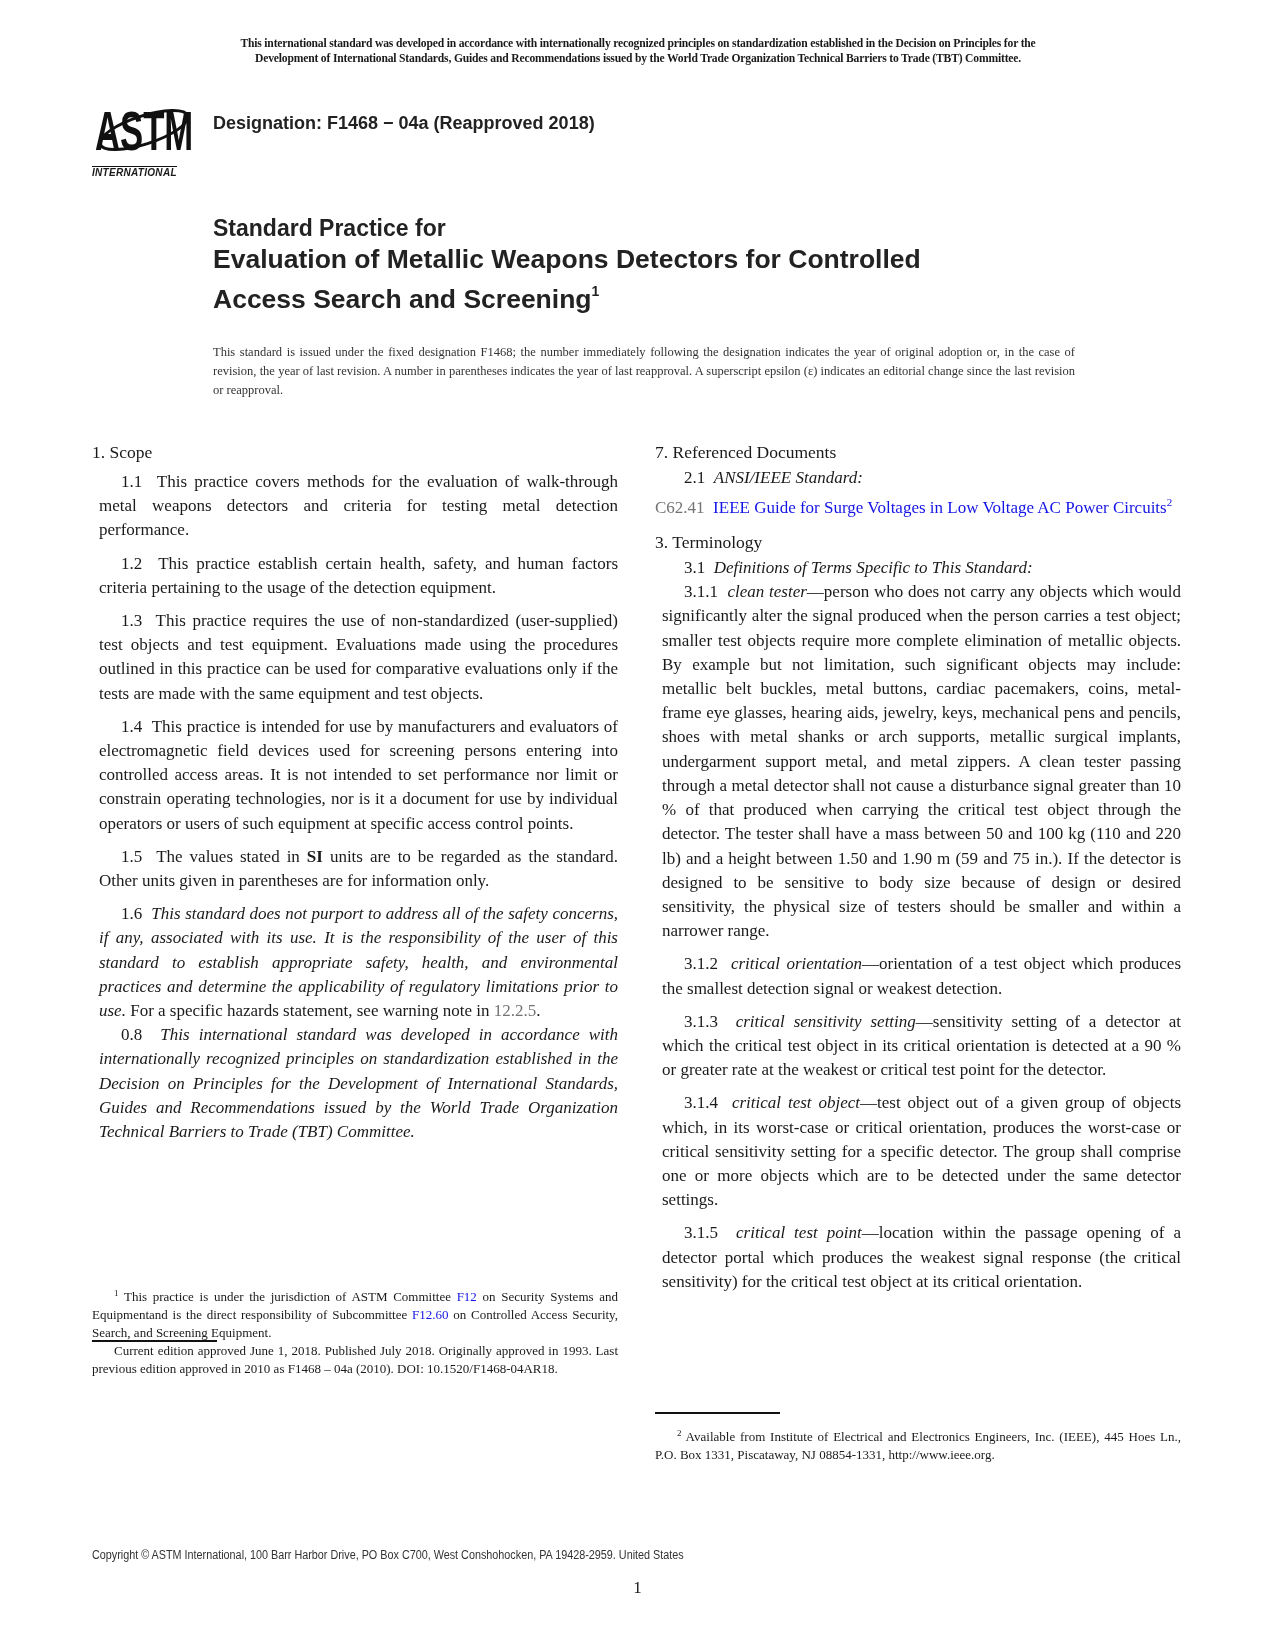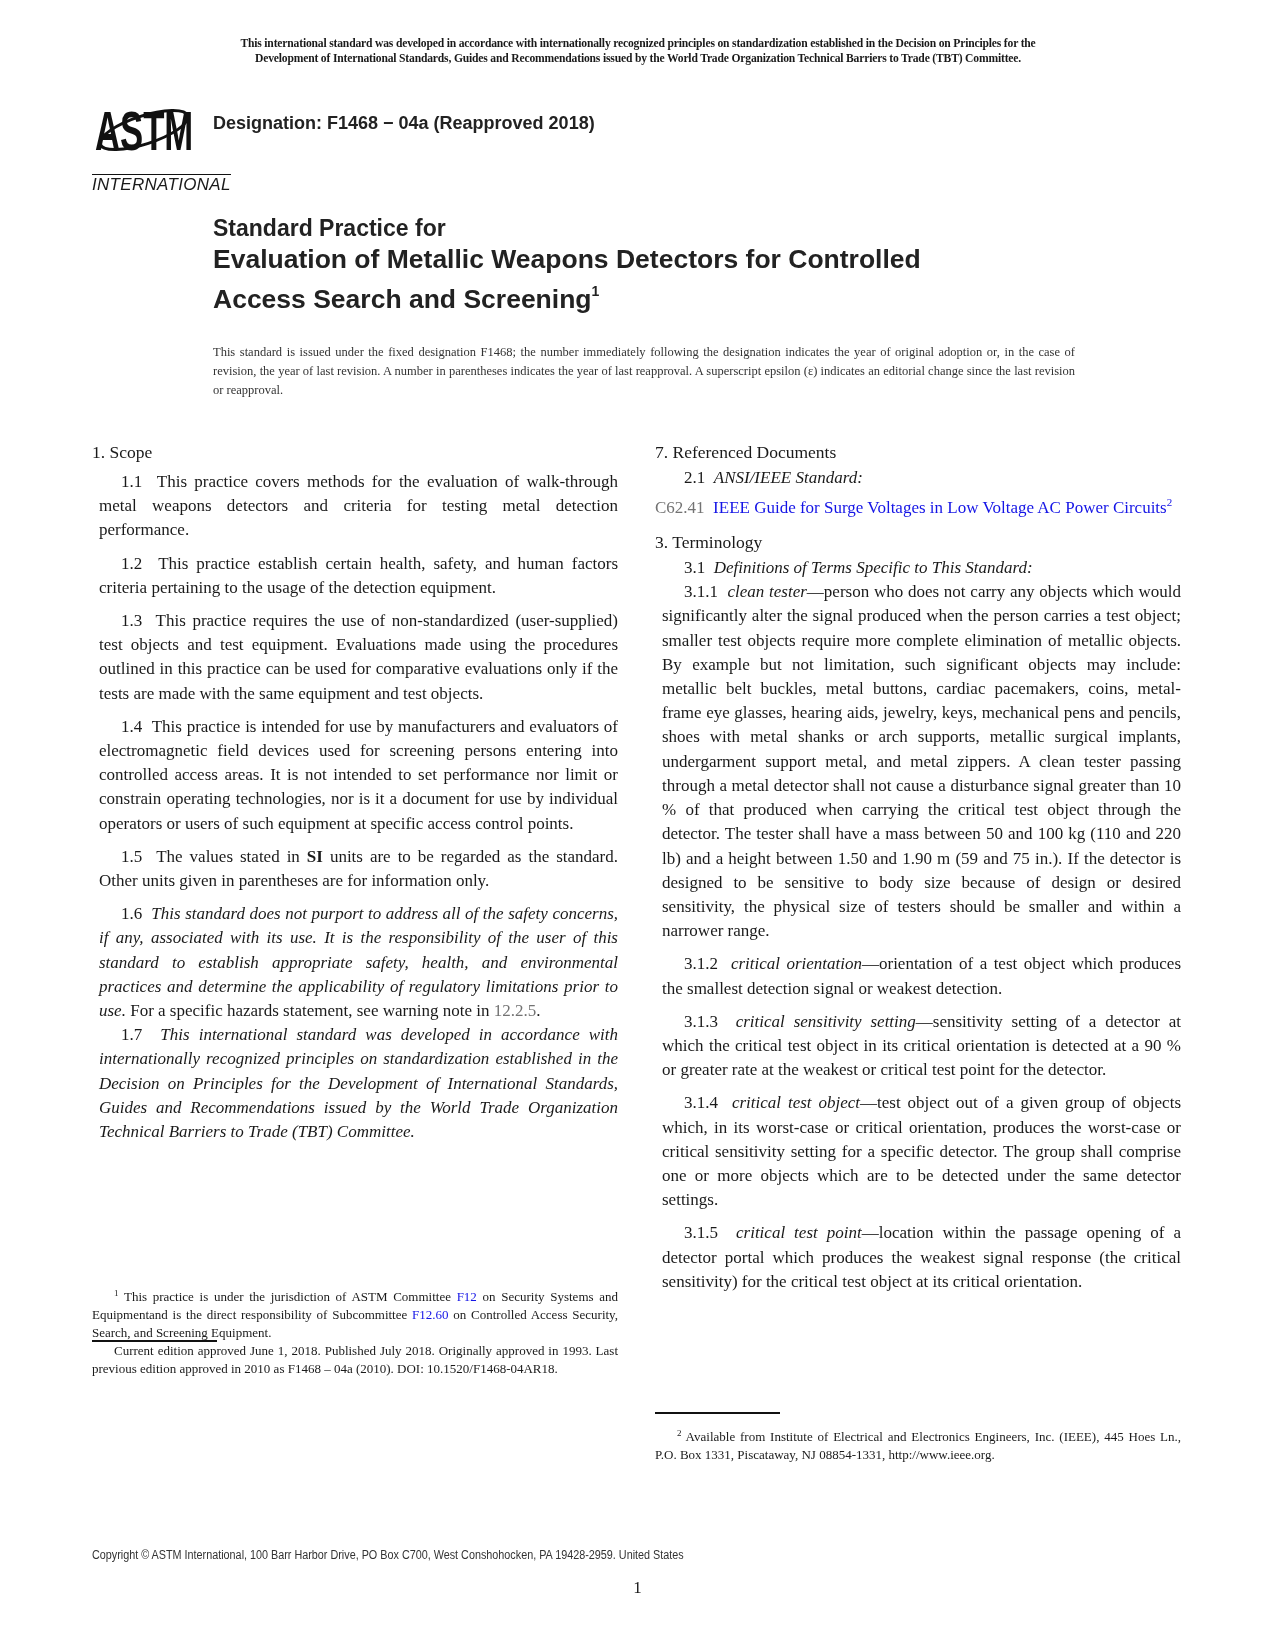--- a/index.html
+++ b/index.html
@@ -37,42 +37,42 @@
 <div class="abs notice">
   <div>This international standard was developed in accordance with internationally recognized principles on standardization established in the Decision on Principles for the</div>
   <div>Development of International Standards, Guides and Recommendations issued by the World Trade Organization Technical Barriers to Trade (TBT) Committee.</div>
 </div>
 
 <div class="abs logo">
   <svg width="110" height="92" viewBox="0 0 110 92">
     <ellipse cx="52" cy="42" rx="46" ry="14" fill="none" stroke="#111" stroke-width="3" transform="rotate(-18 52 42)"></ellipse>
     <text x="52" y="62" text-anchor="middle" font-family="Liberation Sans, sans-serif" font-weight="bold" font-size="56" fill="#111" transform="scale(0.62,1) translate(32,0)">ASTM</text>
   </svg>
-  <div style="position:absolute;left:0;top:86px;font-family:'Liberation Sans',sans-serif;font-weight:normal;font-style:italic;font-size:17px;letter-spacing:0.3px;border-top:1px solid #111;">INTERNATIONAL</div>
+  <div style="position:absolute;left:0;top:78px;font-family:'Liberation Sans',sans-serif;font-weight:bold;font-style:italic;font-size:10px;letter-spacing:0.3px;border-top:1px solid #111;">INTERNATIONAL</div>
 </div>
 
 <div class="abs designation">Designation: F1468 − 04a (Reapproved 2018)</div>
 
 <div class="abs title-block">
   <div class="pre">Standard Practice for</div>
   <div class="main">Evaluation of Metallic Weapons Detectors for Controlled</div>
   <div class="main"><span>Access Search and Screening</span><sup>1</sup></div>
 </div>
 
 <div class="abs issued">This standard is issued under the fixed designation F1468; the number immediately following the designation indicates the year of original adoption or, in the case of revision, the year of last revision. A number in parentheses indicates the year of last reapproval. A superscript epsilon (ε) indicates an editorial change since the last revision or reapproval.</div>
 
 <div class="abs col col-left">
   <h2>1.  Scope</h2>
   <p><span>1.1</span>&nbsp;&nbsp;<span>This practice covers methods for the evaluation of walk-through metal weapons detectors and criteria for testing metal detection performance.</span></p>
   <p><span>1.2</span>&nbsp;&nbsp;<span>This practice establish certain health, safety, and human factors criteria pertaining to the usage of the detection equipment.</span></p>
   <p><span>1.3</span>&nbsp;&nbsp;<span>This practice requires the use of non-standardized (user-supplied) test objects and test equipment. Evaluations made using the procedures outlined in this practice can be used for comparative evaluations only if the tests are made with the same equipment and test objects.</span></p>
   <p><span>1.4</span>&nbsp;&nbsp;<span>This practice is intended for use by manufacturers and evaluators of electromagnetic field devices used for screening persons entering into controlled access areas. It is not intended to set performance nor limit or constrain operating technologies, nor is it a document for use by individual operators or users of such equipment at specific access control points.</span></p>
   <p><span>1.5</span>&nbsp;&nbsp;<span>The values stated in </span><span class="b">SI</span><span> units are to be regarded as the standard. Other units given in parentheses are for information only.</span></p>
   <p class="tight"><span>1.6</span>&nbsp;&nbsp;<span class="it">This standard does not purport to address all of the safety concerns, if any, associated with its use. It is the responsibility of the user of this standard to establish appropriate safety, health, and environmental practices and determine the applicability of regulatory limitations prior to use.</span><span> For a specific hazards statement, see warning note in </span><span class="red">12.2.5</span><span>.</span></p>
-  <p><span>1.7</span>&nbsp;&nbsp;<span class="it">This international standard was developed in accordance with internationally recognized principles on standardization established in the Decision on Principles for the Development of International Standards, Guides and Recommendations issued by the World Trade Organization Technical Barriers to Trade (TBT) Committee.</span></p>
+  <p><span>0.8</span>&nbsp;&nbsp;<span class="it">This international standard was developed in accordance with internationally recognized principles on standardization established in the Decision on Principles for the Development of International Standards, Guides and Recommendations issued by the World Trade Organization Technical Barriers to Trade (TBT) Committee.</span></p>
 </div>
 
 <div class="abs" style="left:92px;top:1340px;">
     <div class="rule"></div>
   </div>
 <div class="abs fn" style="left:92px;top:1284px;">
   <p><sup>1</sup> <span>This practice is under the jurisdiction of ASTM Committee </span><span class="blue">F12</span><span> on Security Systems and Equipmentand is the direct responsibility of Subcommittee </span><span class="blue">F12.60</span><span> on Controlled Access Security, Search, and Screening Equipment.</span></p>
   <p>Current edition approved June 1, 2018. Published July 2018. Originally approved in 1993. Last previous edition approved in 2010 as F1468 – 04a (2010). DOI: 10.1520/F1468-04AR18.</p>
 </div>
 

